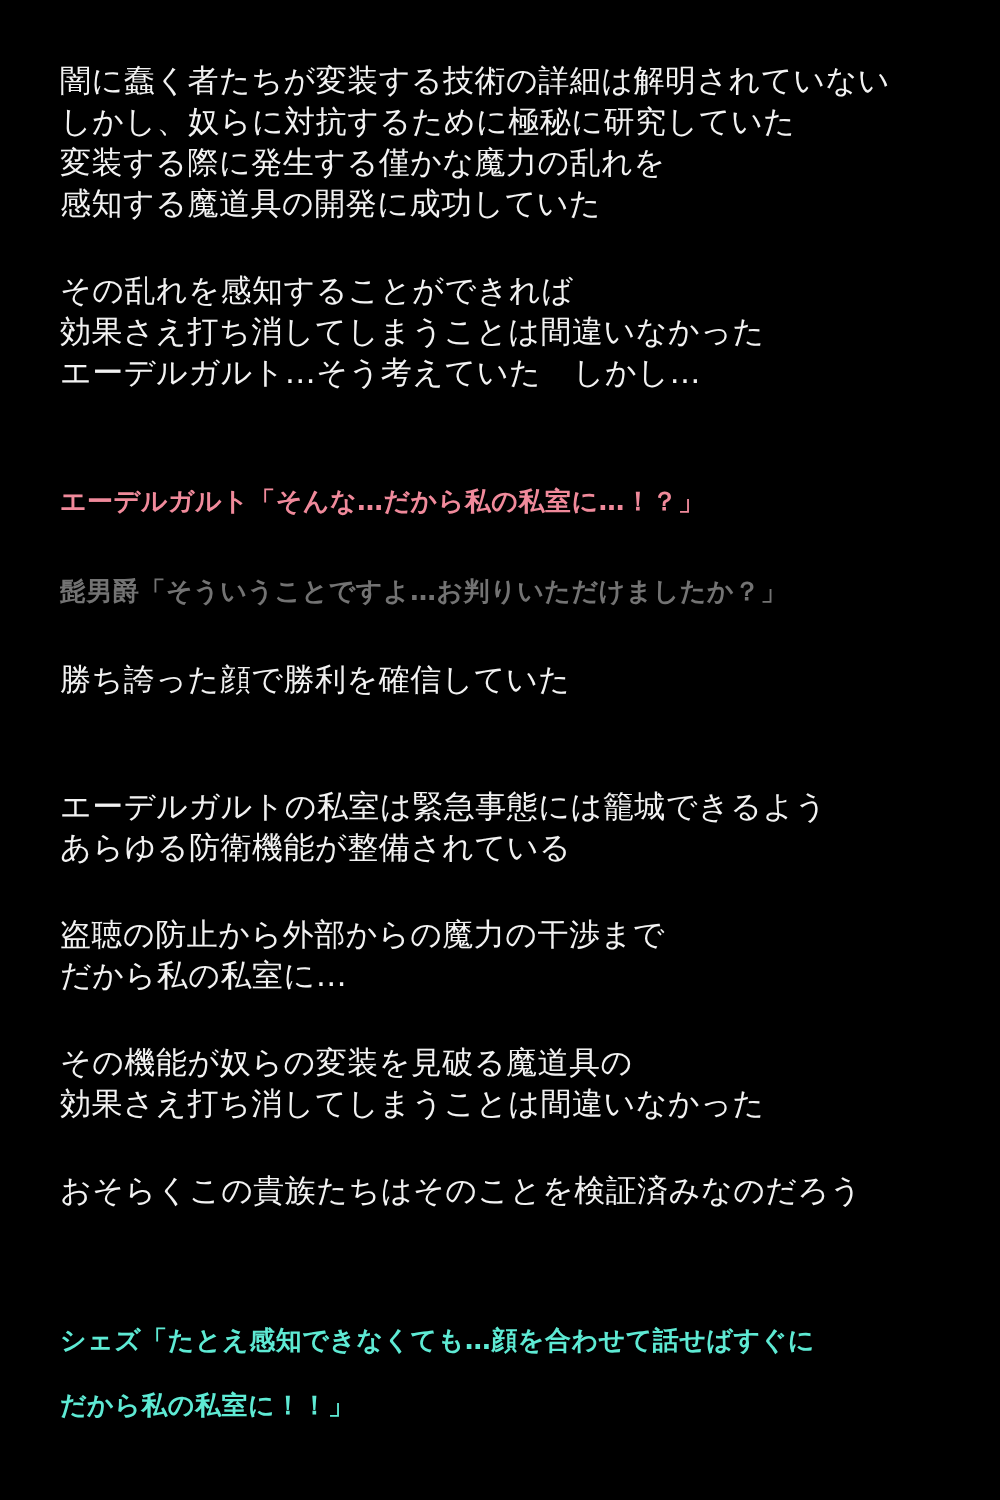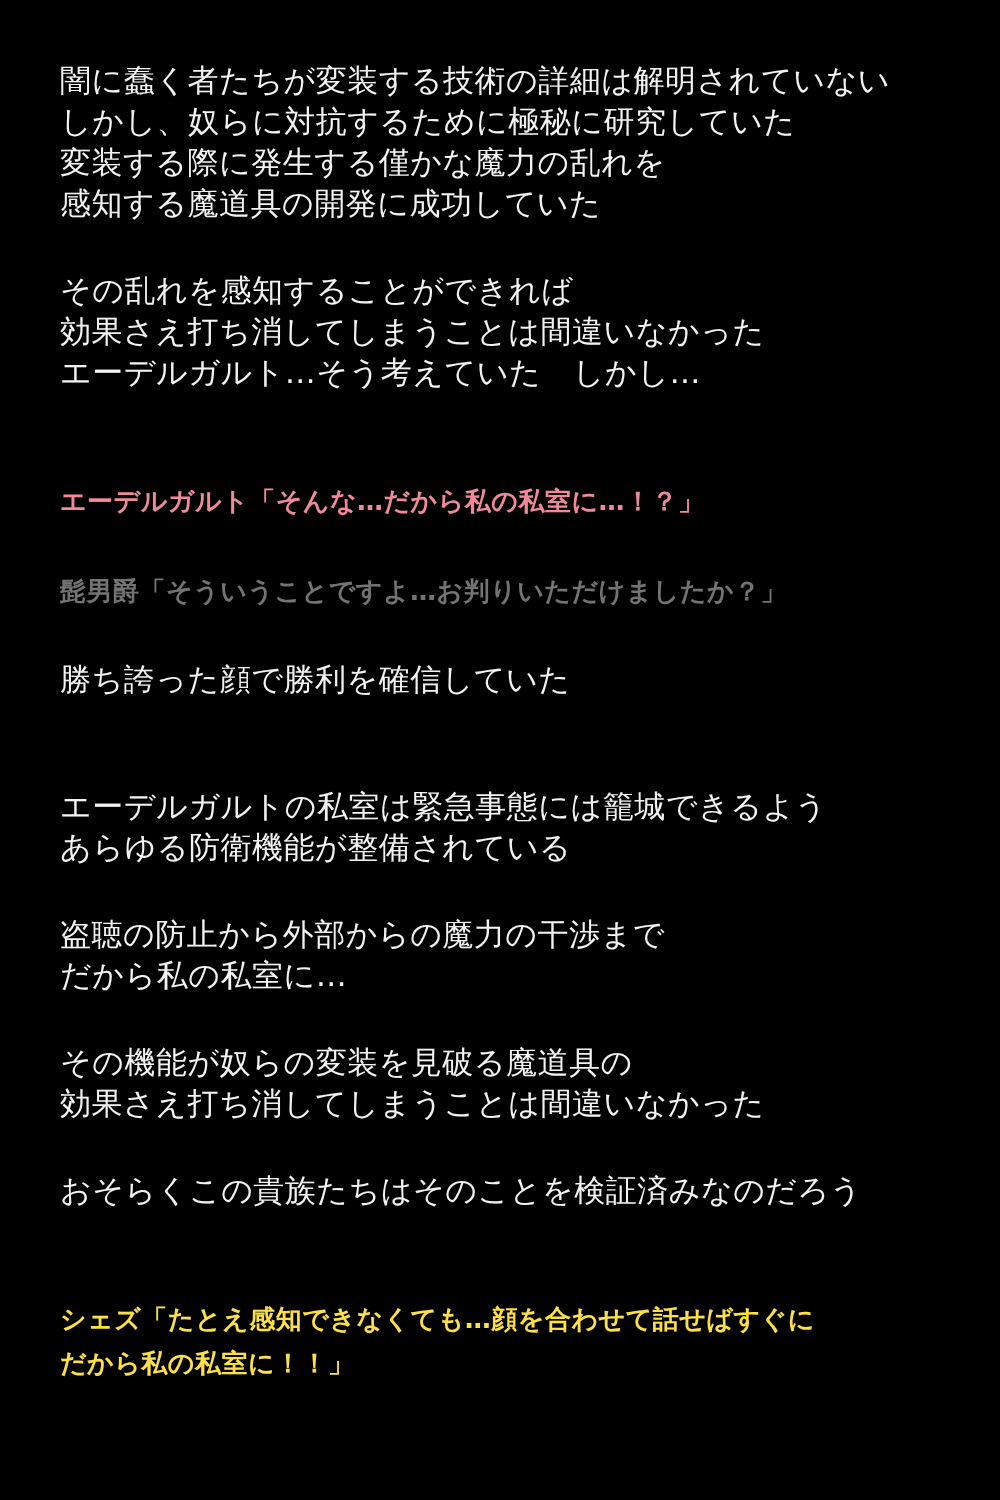--- a/index.html
+++ b/index.html
@@ -39,21 +39,21 @@
 
   .speech {
     font-size: 26px;
     line-height: 44px;
     white-space: pre-wrap;
     letter-spacing: 0.5px;
     font-weight: 600;
   }
   .speech-pink { color: #f08a9b; }
   .speech-white { color: #737373; }
-  .speech-violet { color: #fde047; }
+  .speech-violet { color: #5eead4; margin-top: 21px; }
 </style>
 </head>
 <body>
 
 <div class="page">
 
   <div class="block">
     <div class="line narration">闇に蠢く者たちが変装する技術の詳細は解明されていない</div>
     <div class="line narration">しかし、奴らに対抗するために極秘に研究していた</div>
     <div class="line narration">変装する際に発生する僅かな魔力の乱れを</div>

